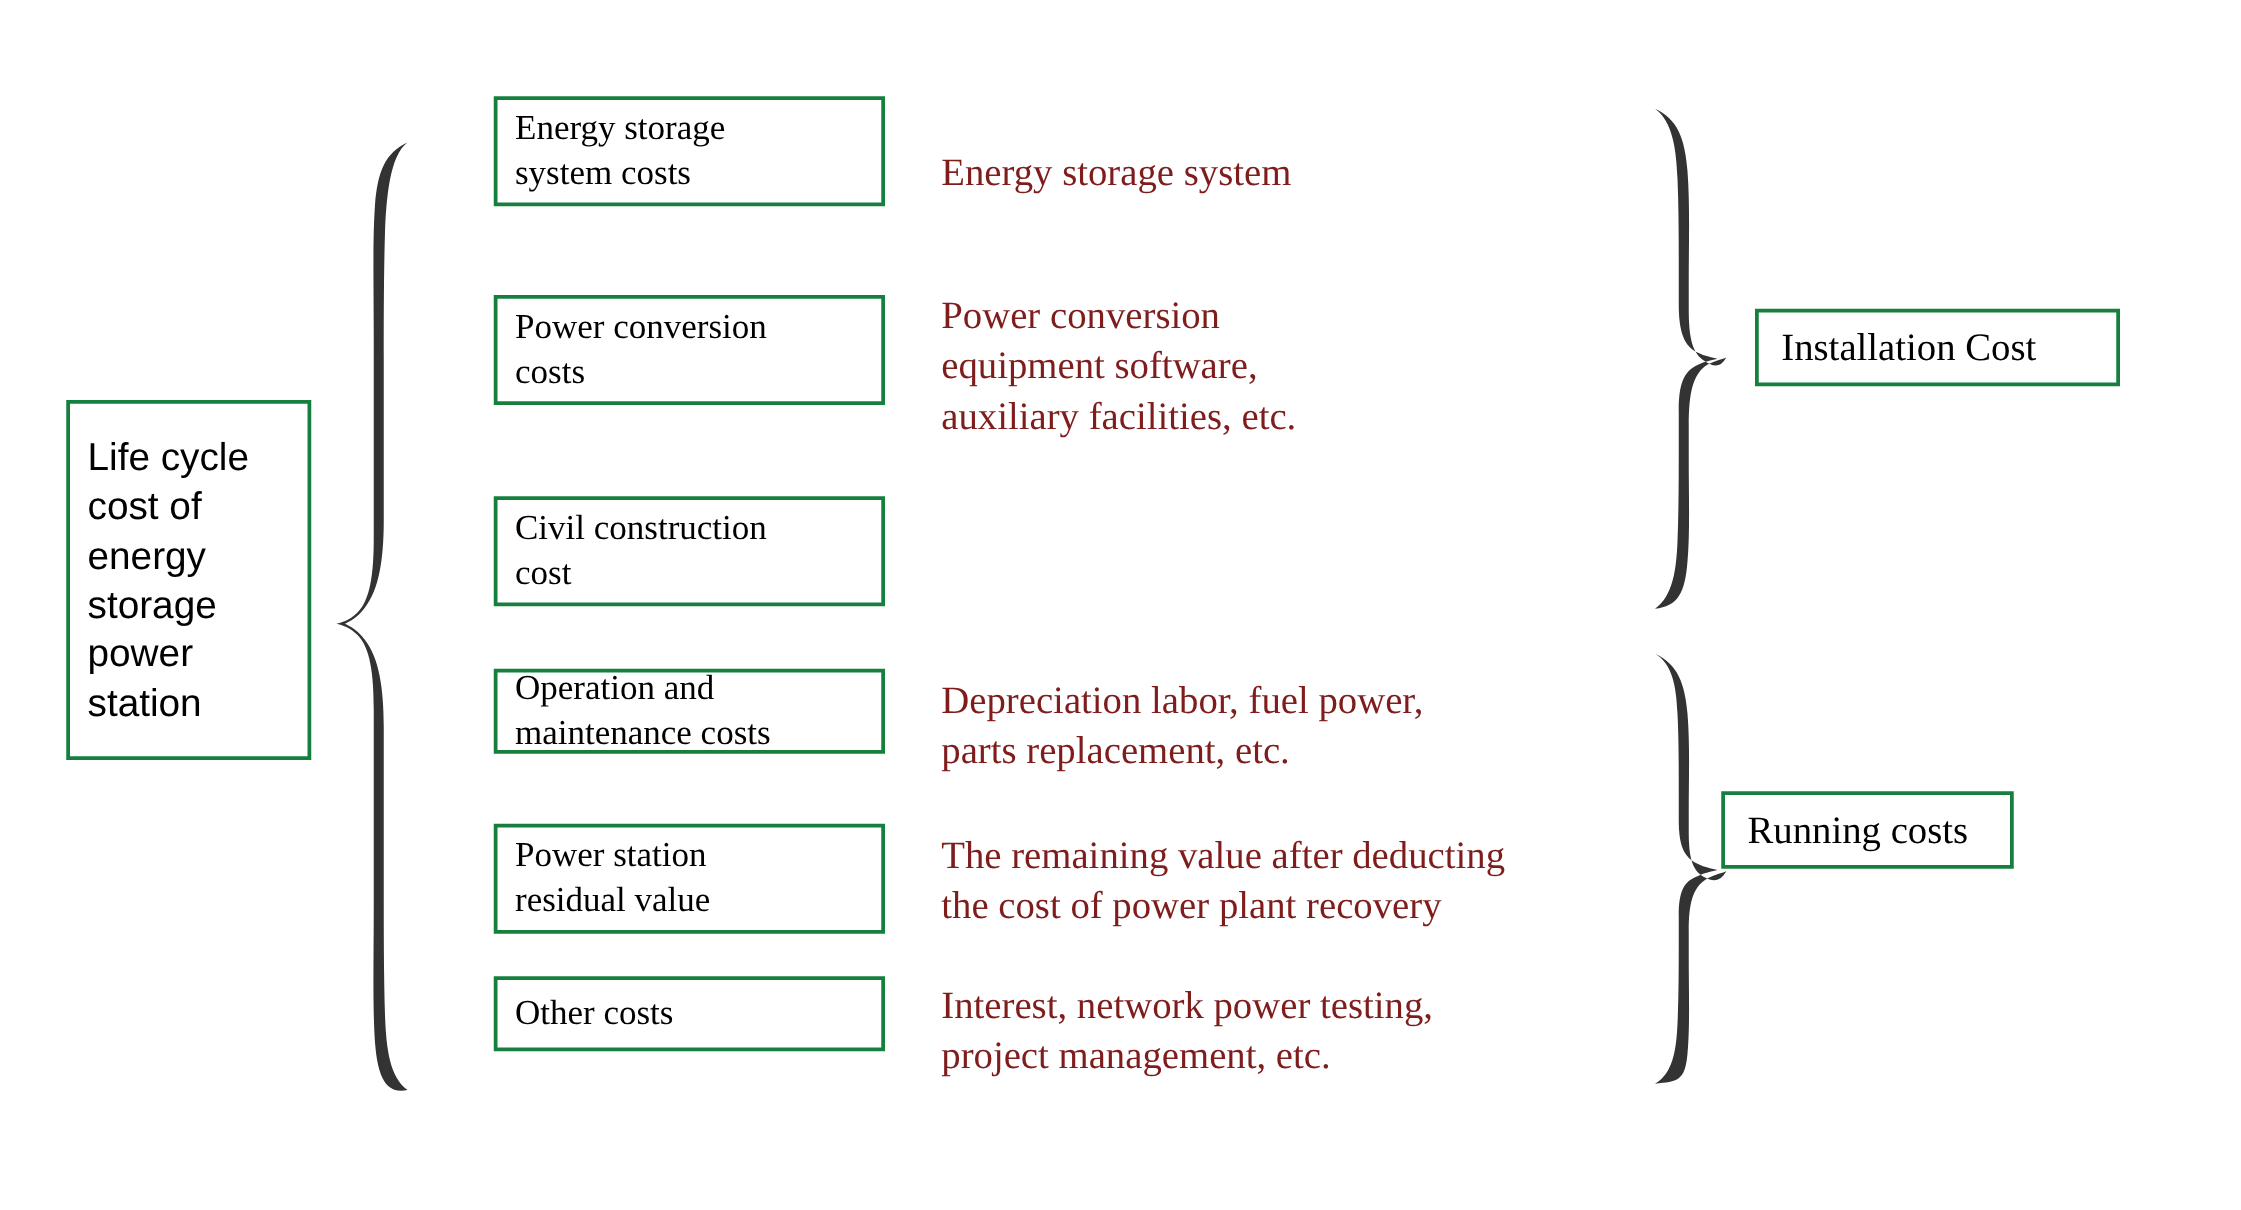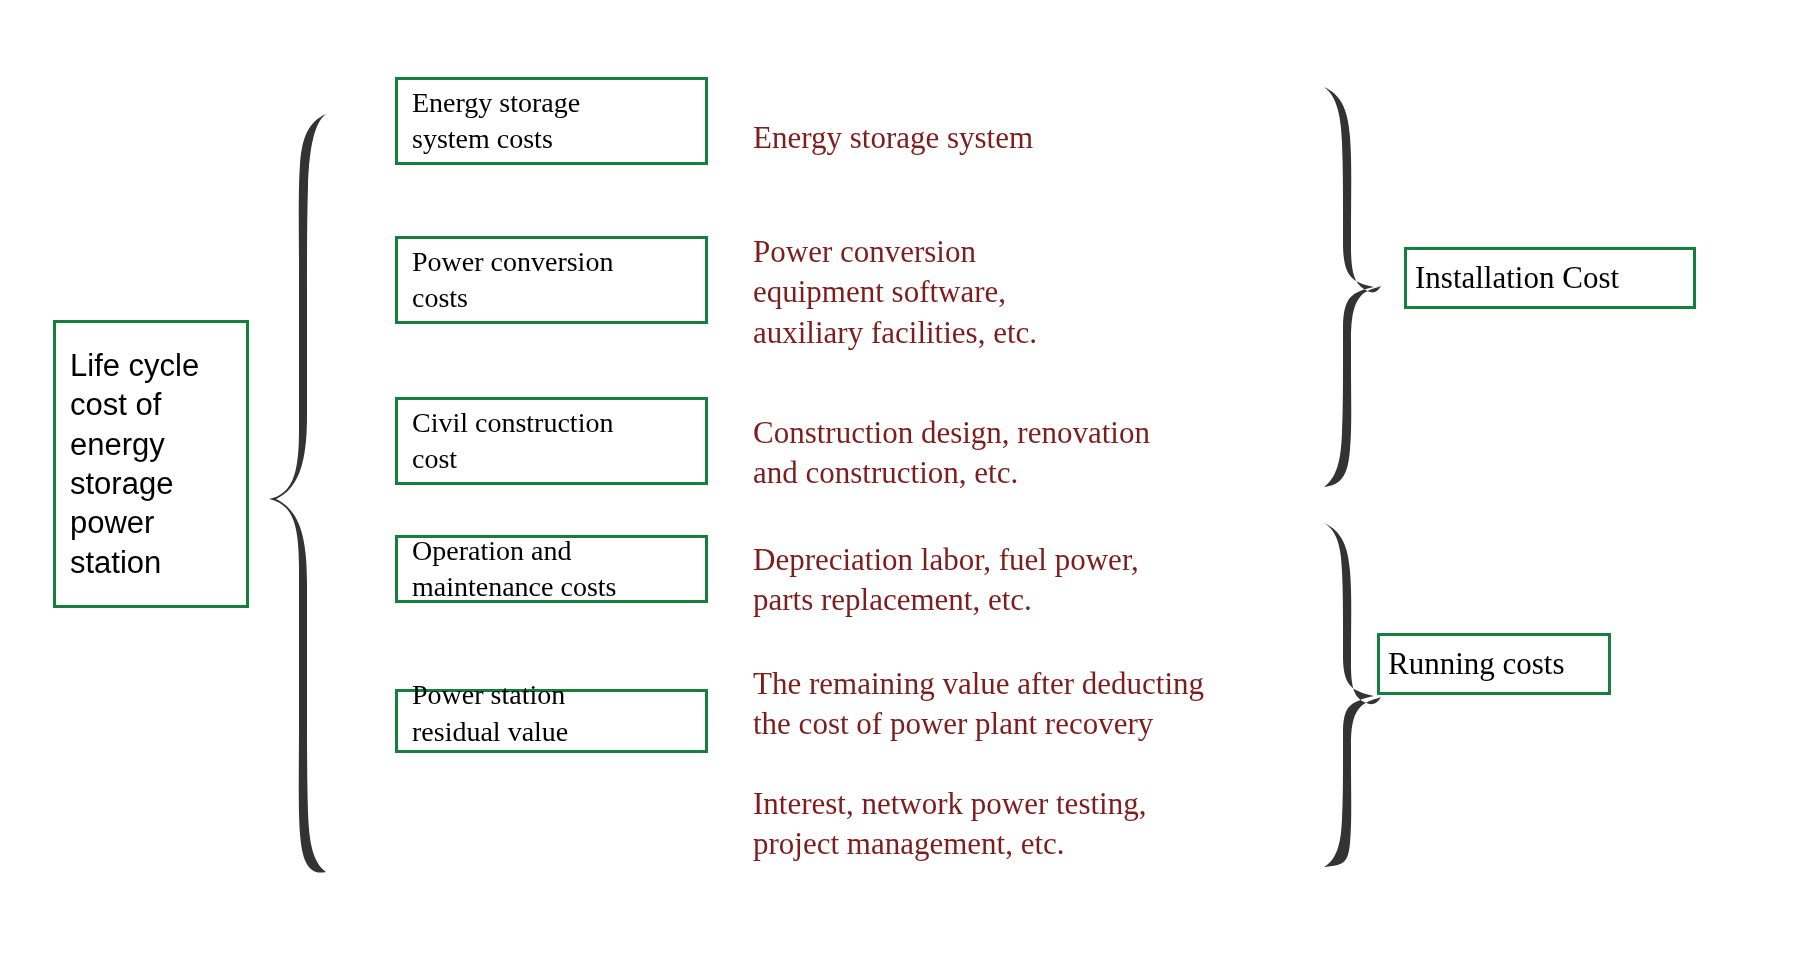--- a/index.html
+++ b/index.html
@@ -51,21 +51,21 @@
   .comp-box .box-inner {
     font-family: "Liberation Serif", "DejaVu Serif", serif;
     font-size: 28px;
     line-height: 1.30;
   }
   
   .cat-box .box-inner {
     font-family: "Liberation Serif", "DejaVu Serif", serif;
     font-size: 31px;
     line-height: 1.2;
-    padding-left: 8px;
+    padding-left: 18px;
   }
   #cat-box-0 {
     left: 1404px;
     top: 247px;
     width: 292px;
     height: 62px;
   }
   #cat-box-1 {
     left: 1377px;
     top: 633px;
@@ -141,31 +141,32 @@
 costs</div>
   </div>
   <div class="box comp-box" id="comp-box-2" style="top:397px; height:88px;">
     <div class="box-inner">Civil construction
 cost</div>
   </div>
   <div class="box comp-box" id="comp-box-3" style="top:535px; height:68px;">
     <div class="box-inner">Operation and
 maintenance costs</div>
   </div>
-  <div class="box comp-box" id="comp-box-4" style="top:689px; height:64px;align-items:flex-end;">
+  <div class="box comp-box" id="comp-box-4" style="top:659px; height:88px;">
     <div class="box-inner">Power station
 residual value</div>
+  </div>
+  <div class="box comp-box" id="comp-box-5" style="top:781px; height:60px;">
+    <div class="box-inner">Other costs</div>
   </div>
 
   <div class="desc" id="desc-0" style="top:118px;">Energy storage system</div>
   <div class="desc" id="desc-1" style="top:232px;">Power conversion
 equipment software,
 auxiliary facilities, etc.</div>
-  <div class="desc" id="desc-2" style="top:413px;">Construction design, renovation
-and construction, etc.</div>
   <div class="desc" id="desc-3" style="top:540px;">Depreciation labor, fuel power,
 parts replacement, etc.</div>
   <div class="desc" id="desc-4" style="top:664px;">The remaining value after deducting
 the cost of power plant recovery</div>
   <div class="desc" id="desc-5" style="top:784px;">Interest, network power testing,
 project management, etc.</div>
 
   <div class="brace" id="right-brace-installation" style="left:1322px; top:85px;">
     <svg width="60" height="404" viewBox="0 0 60 404">
       <path fill="#333333" d="

